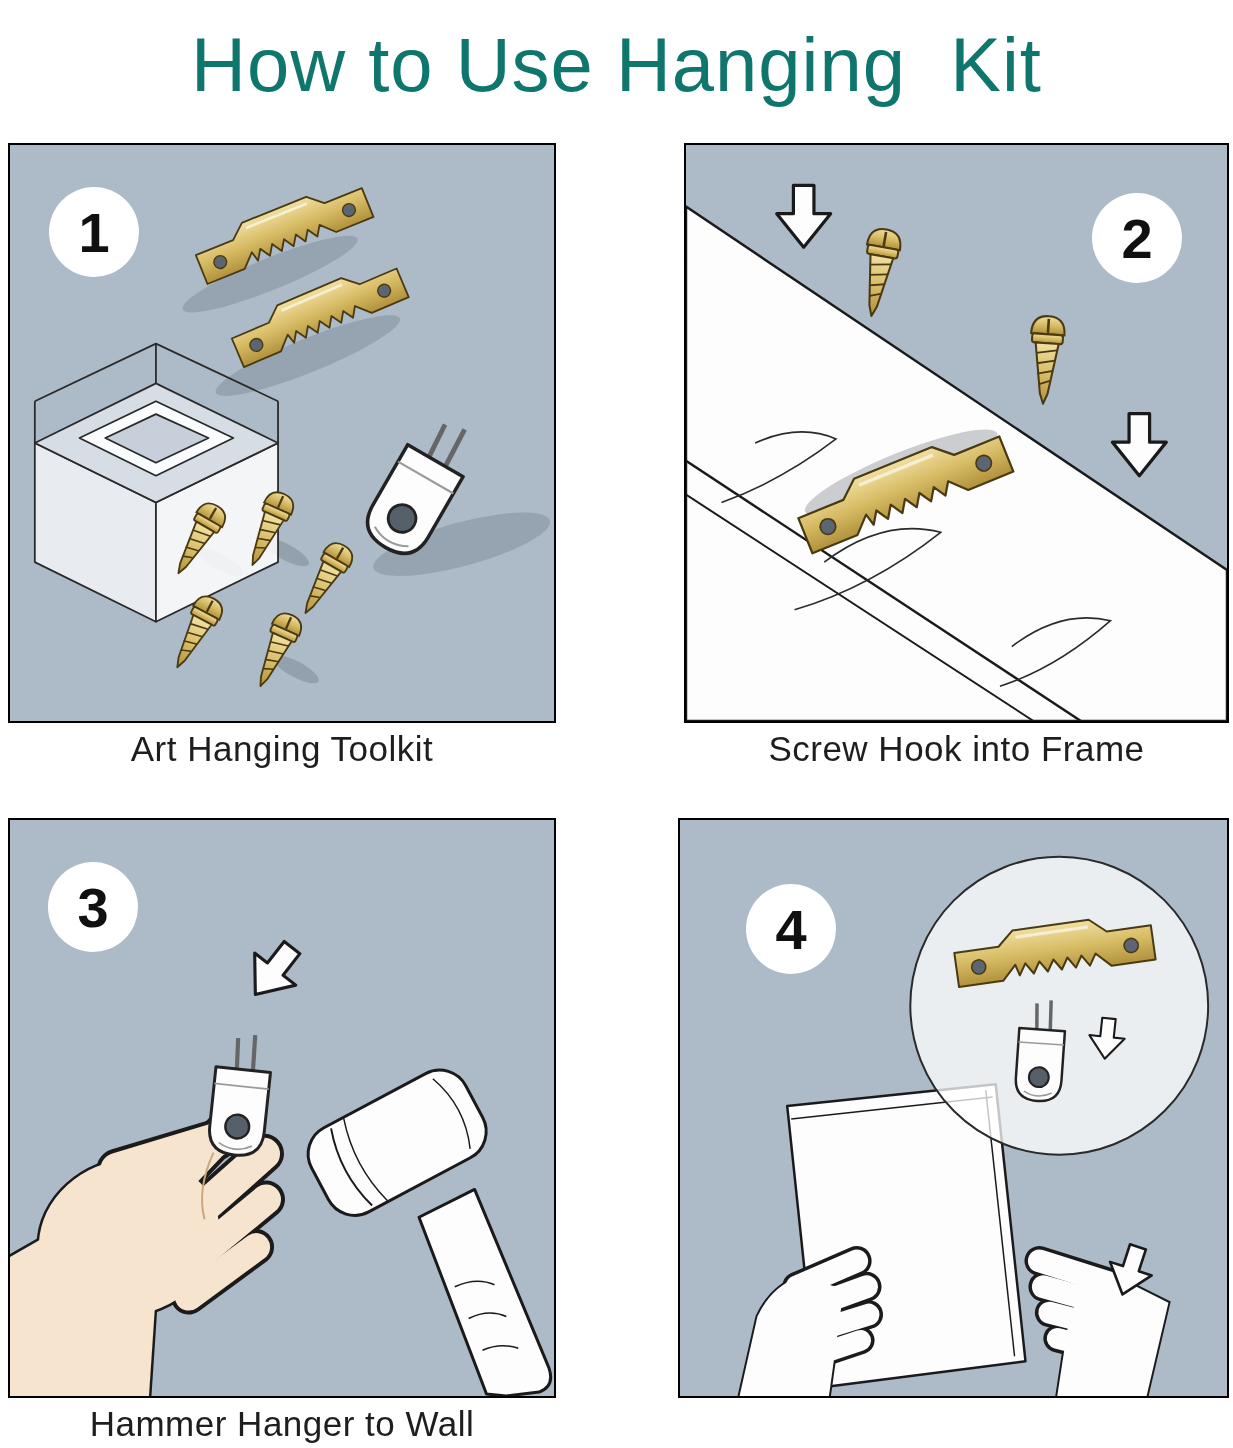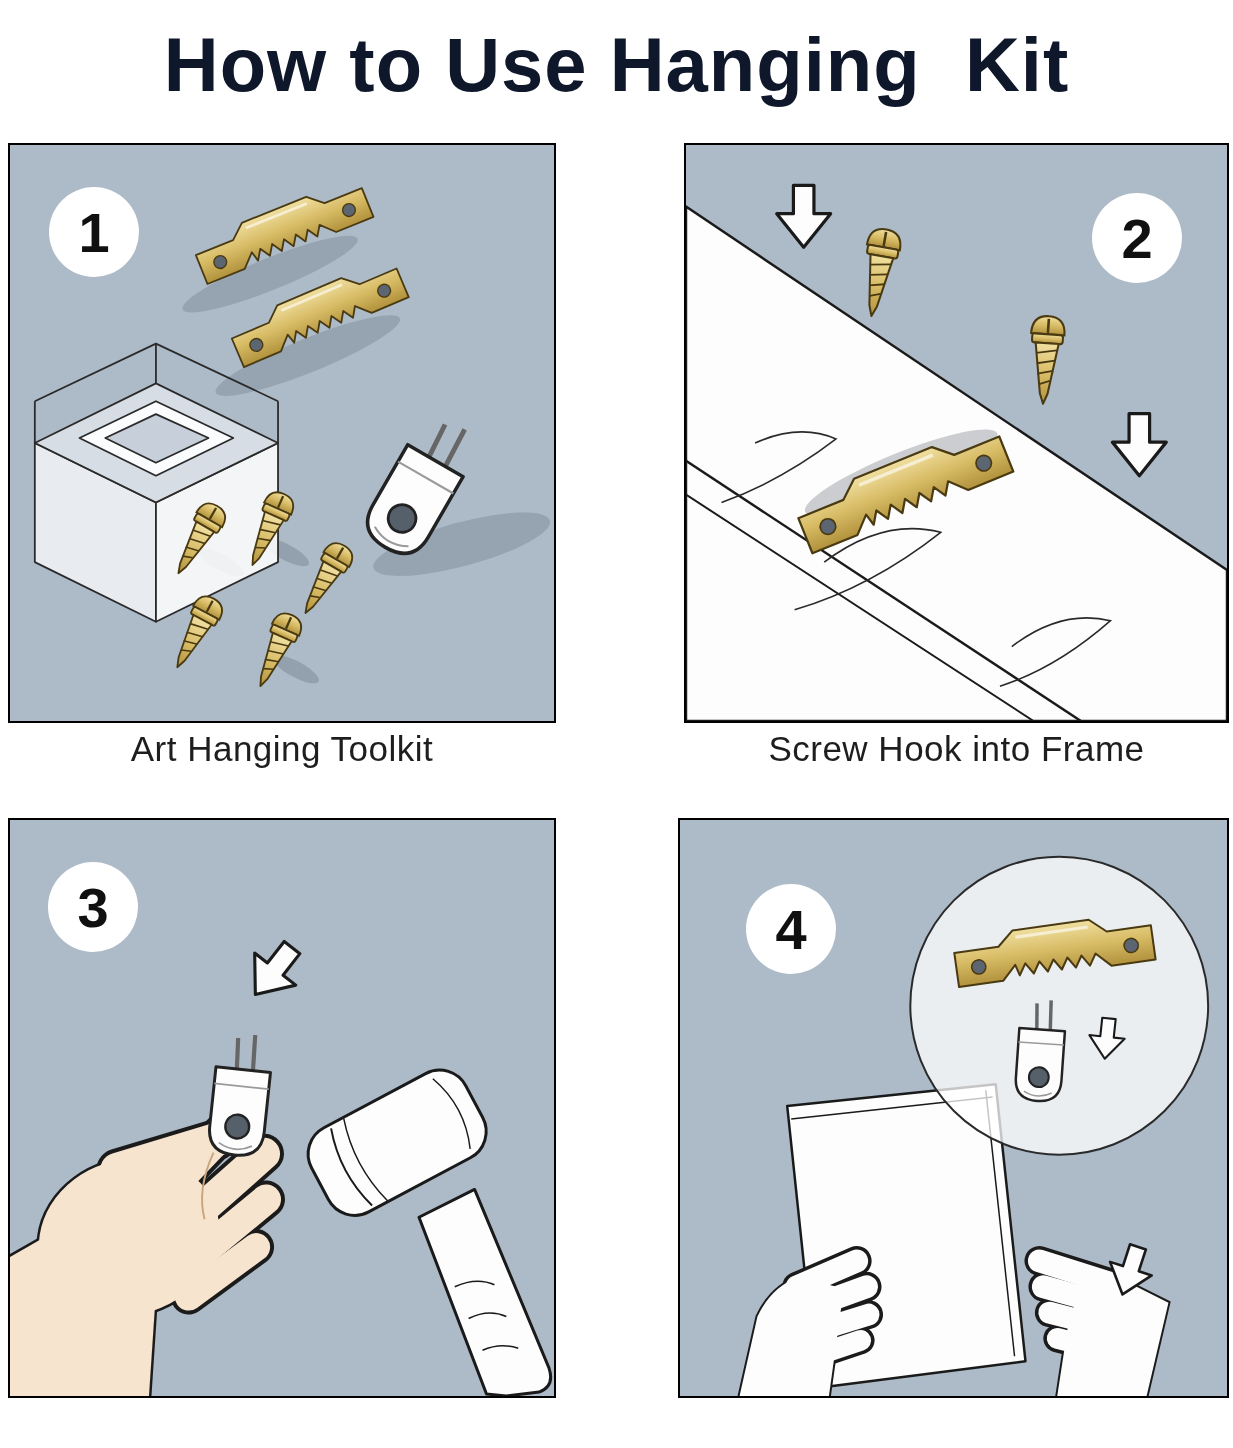--- a/index.html
+++ b/index.html
@@ -1,20 +1,20 @@
 <!DOCTYPE html>
 <html><head>
 <meta charset="utf-8">
 <style>
   html,body{margin:0;padding:0;background:#ffffff;}
   .page{position:relative;width:1233px;height:1448px;background:#ffffff;
         font-family:"Liberation Sans",sans-serif;overflow:hidden;}
   .title{position:absolute;top:0;left:0;width:100%;height:128px;
          display:flex;align-items:center;justify-content:center;
-         font-size:76px;font-weight:700;color:#0f172a;white-space:pre;letter-spacing:1px;}
+         font-size:76px;font-weight:400;color:#0f766e;white-space:pre;letter-spacing:1px;}
   .panel{position:absolute;background:#adbbc8;border:2px solid #000;box-sizing:border-box;}
   .panel svg{position:absolute;left:0;top:0;width:100%;height:100%;}
   .p1{left:8px;  top:143px; width:548px; height:580px;}
   .p2{left:684px;top:143px; width:545px; height:580px;}
   .p3{left:8px;  top:818px; width:548px; height:580px;}
   .p4{left:678px;top:818px; width:551px; height:580px;}
   .badge{position:absolute;width:90px;height:90px;border-radius:50%;background:#ffffff;
          display:flex;align-items:center;justify-content:center;
          font-size:56px;font-weight:700;color:#101010;z-index:5;}
   .b1{left:39px;top:42px;}
@@ -227,14 +227,15 @@
         </g>
       </g>
 
       <use href="#arrowDown" transform="translate(438,420) rotate(18) scale(1.05)"></use>
     </svg>
     <div class="badge b4">4</div>
   </figure>
 
   <div class="caption c1">Art Hanging Toolkit</div>
   <div class="caption c2">Screw Hook into Frame</div>
+  <div class="caption c3">Hammer Hanger to Wall</div>
 
 </div>
 
 </body></html>

